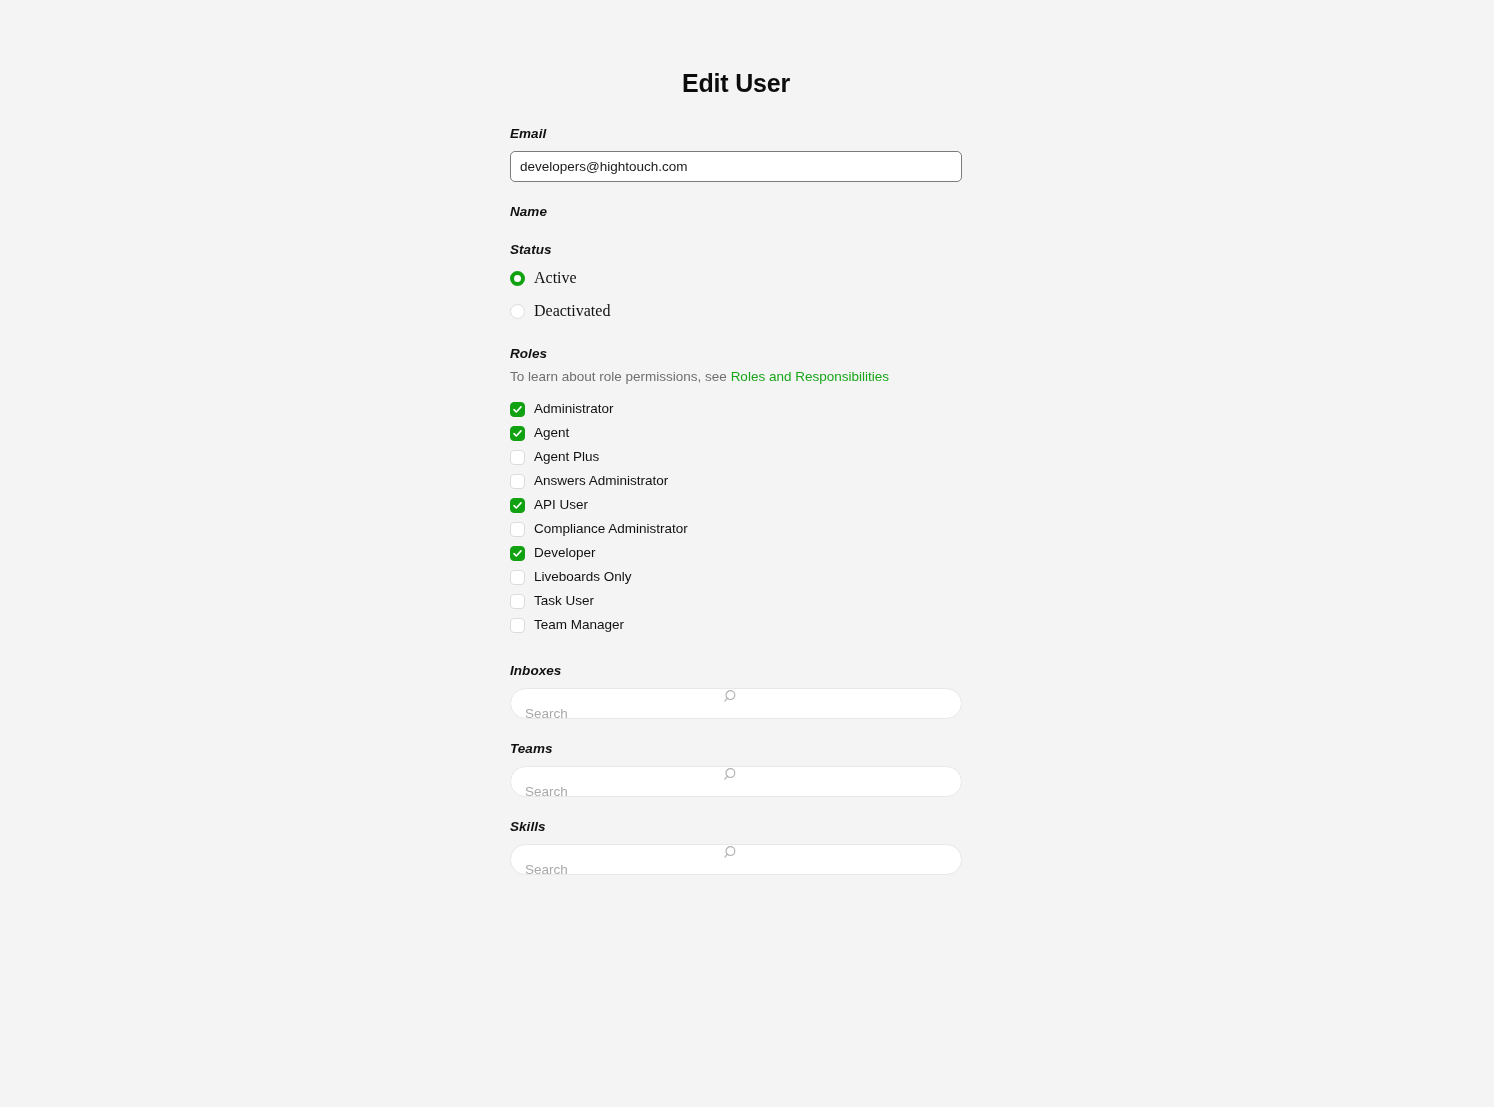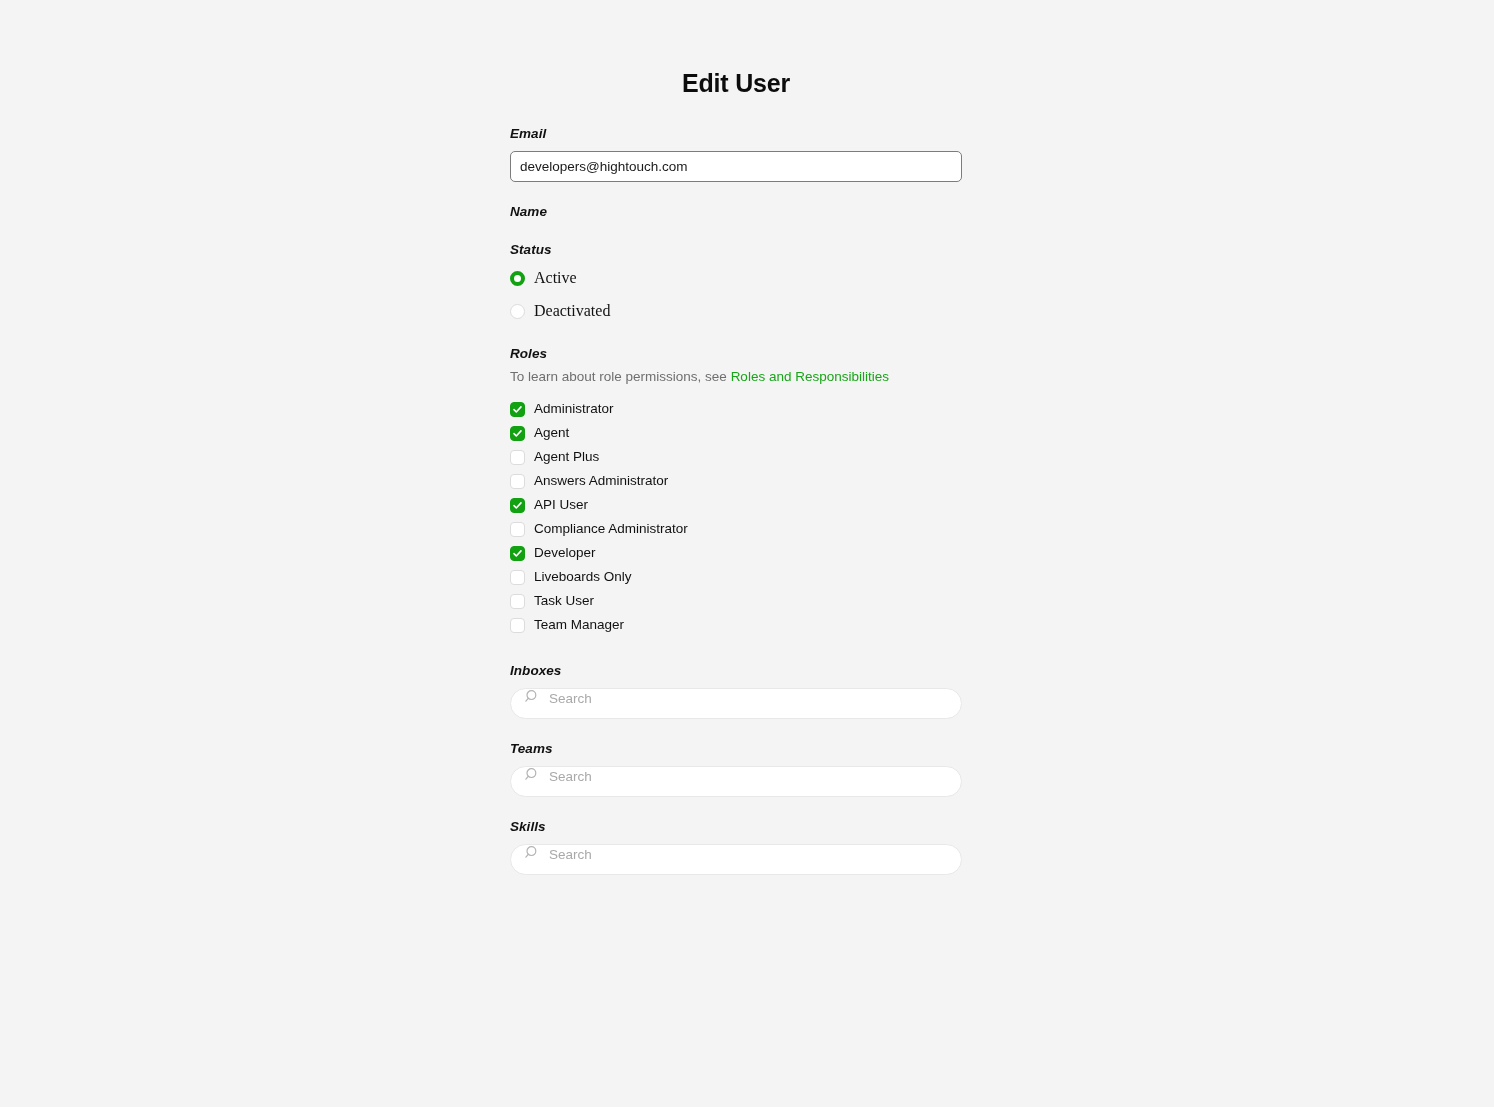--- a/index.html
+++ b/index.html
@@ -163,27 +163,28 @@
     line-height: 16px;
   }
 
   
   .search-group {
     margin-bottom: 22px;
   }
   .search-pill {
     box-sizing: border-box;
     display: flex;
-    align-items: flex-start;
+    align-items: center;
     width: 452px;
     height: 31px;
     border: 1px solid #e8e8e8;
     border-radius: 16px;
     background: #ffffff;
     padding: 0 14px;
+    flex-direction: column;
   }
   .search-icon {
     flex: 0 0 15px;
     width: 15px;
     height: 15px;
     margin-right: 9px;
     display: block;
   }
   .search-input {
     border: none;

